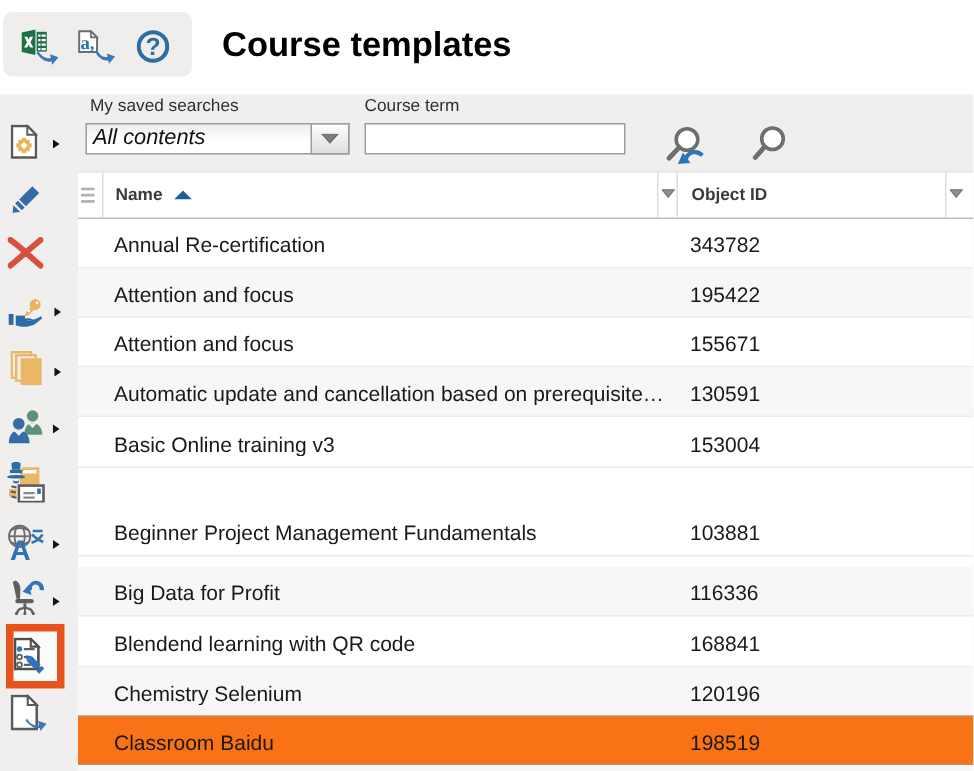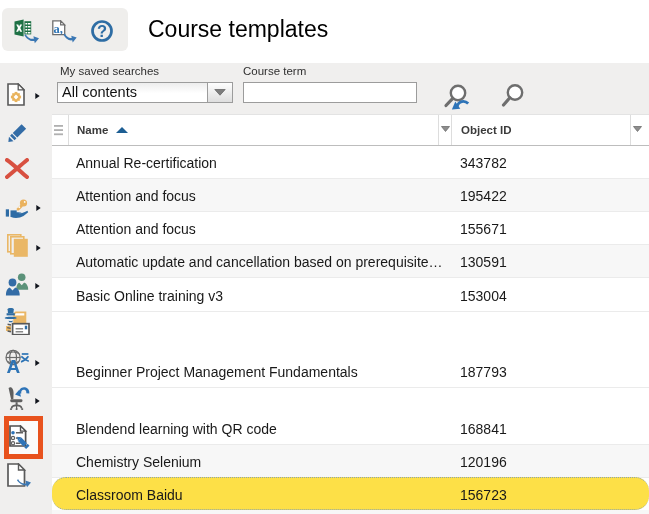--- a/index.html
+++ b/index.html
@@ -5,37 +5,37 @@
 * { margin:0; padding:0; box-sizing:border-box; }
 html,body { width:649px; height:514px; background:#fff; font-family:"Liberation Sans", sans-serif; overflow:hidden; }
 .abs { position:absolute; }
 #stage { position:relative; width:649px; height:514px; overflow:hidden; }
 
 #graybg { left:0; top:63px; width:649px; height:451px; background:#f0efee; }
 
 #tablearea { left:52px; top:114px; width:597px; height:400px; background:#fff; }
 
 #topbox { left:2px; top:8px; width:126px; height:43px; background:#efeeec; border-radius:6px; }
-#title { left:148px; top:15.5px; font-size:23px; font-weight:normal; color:#000; letter-spacing:0px; }
+#title { left:148px; top:15.5px; font-size:23px; font-weight:bold; color:#000; letter-spacing:0px; }
 .lbl { font-size:11.5px; color:#2f2f2f; }
 
 #combo { left:57px; top:81.5px; width:176px; height:21px; background:linear-gradient(#ededed,#ffffff 55%); border:1px solid #9c9c9c; }
-#combotext { left:62px; top:84px; font-size:14.5px; color:#111; }
+#combotext { left:62px; top:84px; font-size:14.5px; color:#111;font-style:italic; }
 #combobtn { left:207px; top:81.5px; width:26px; height:21px; background:linear-gradient(#fefefe,#dedede); border:1px solid #9c9c9c; }
 #searchinput { left:243px; top:81.5px; width:174px; height:21px; background:#fff; border:1px solid #9c9c9c; }
 
 #thead { left:52px; top:114px; width:597px; height:31.5px; background:#fff; border-top:1px solid #e3e3e3; border-bottom:1px solid #bdbdbd; }
 .hsep { top:115px; width:1px; height:30px; background:#ddd; }
 .htext { font-size:11.5px; font-weight:bold; color:#3a3a3a; }
 
 .row { left:52px; width:597px; height:33px; font-size:14px; color:#191919; border-bottom:1px solid #ebebeb; background:#fff; }
 .row.alt { background:#f7f7f7; }
 .row .nm { position:absolute; left:24px; top:9px; width:368px; white-space:nowrap; overflow:hidden; text-overflow:ellipsis; }
 .row .val { position:absolute; left:408px; top:9px; }
-#selrow { left:52px; top:477px; width:597px; height:33px; background:#fde047; border-top:1px dotted #8ba4ad; border-bottom:1px dotted #8ba4ad; font-size:14px; color:#191919;border-radius:14px; }
+#selrow { left:52px; top:477px; width:597px; height:33px; background:#f97316; border-top:1px dotted #8ba4ad; border-bottom:1px dotted #8ba4ad; font-size:14px; color:#191919; }
 #partrow { left:52px; top:510px; width:597px; height:4px; background:#f7f7f7; }
 </style>
 </head>
 <body>
 <div id="stage">
   <div class="abs" id="graybg"></div>
   <div class="abs" id="tablearea"></div>
   <div class="abs" id="topbox"></div>
   <div class="abs" id="title">Course templates</div>
 
@@ -123,35 +123,39 @@
       <span class="val">155671</span>
     </div>
   <div class="abs row alt" style="top:245.25px">
       <span class="nm">Automatic update and cancellation based on prerequisite…</span>
       <span class="val">130591</span>
     </div>
   <div class="abs row" style="top:278.5px">
       <span class="nm">Basic Online training v3</span>
       <span class="val">153004</span>
     </div>
-  <div class="abs row" style="top:355px">
+  <div class="abs row" style="top:338px">
       <span class="nm">Beginner Project Management Fundamentals</span>
-      <span class="val">187793</span>
+      <span class="val">103881</span>
+    </div>
+  <div class="abs row alt" style="top:378.25px">
+      <span class="nm">Big Data for Profit</span>
+      <span class="val">116336</span>
     </div>
   <div class="abs row" style="top:411.5px">
       <span class="nm">Blendend learning with QR code</span>
       <span class="val">168841</span>
     </div>
   <div class="abs row alt" style="top:444.75px">
       <span class="nm">Chemistry Selenium</span>
       <span class="val">120196</span>
     </div>
   <div class="abs" id="selrow">
       <span class="nm" style="position:absolute;left:24px;top:8.5px">Classroom Baidu</span>
-      <span class="val" style="position:absolute;left:408px;top:8.5px">156723</span>
+      <span class="val" style="position:absolute;left:408px;top:8.5px">198519</span>
     </div>
   <div class="abs" id="partrow"></div>
 
   <svg class="abs" style="left:7px;top:83px" width="18" height="23" viewBox="0 0 18 23">
     <path d="M1 1 L11.2 1 L17 6.8 L17 22 L1 22 Z" fill="#fff" stroke="#595959" stroke-width="1.6"></path>
     <path d="M11.2 1 L11.2 6.8 L17 6.8 Z" fill="#fff" stroke="#595959" stroke-width="1.3"></path>
     <g fill="#e9b35c">
       <rect x="5.2" y="10.2" width="7.6" height="7.6"></rect>
       <rect x="7.6" y="8.9" width="2.8" height="10.2"></rect>
       <rect x="3.9" y="12.6" width="10.2" height="2.8"></rect>

